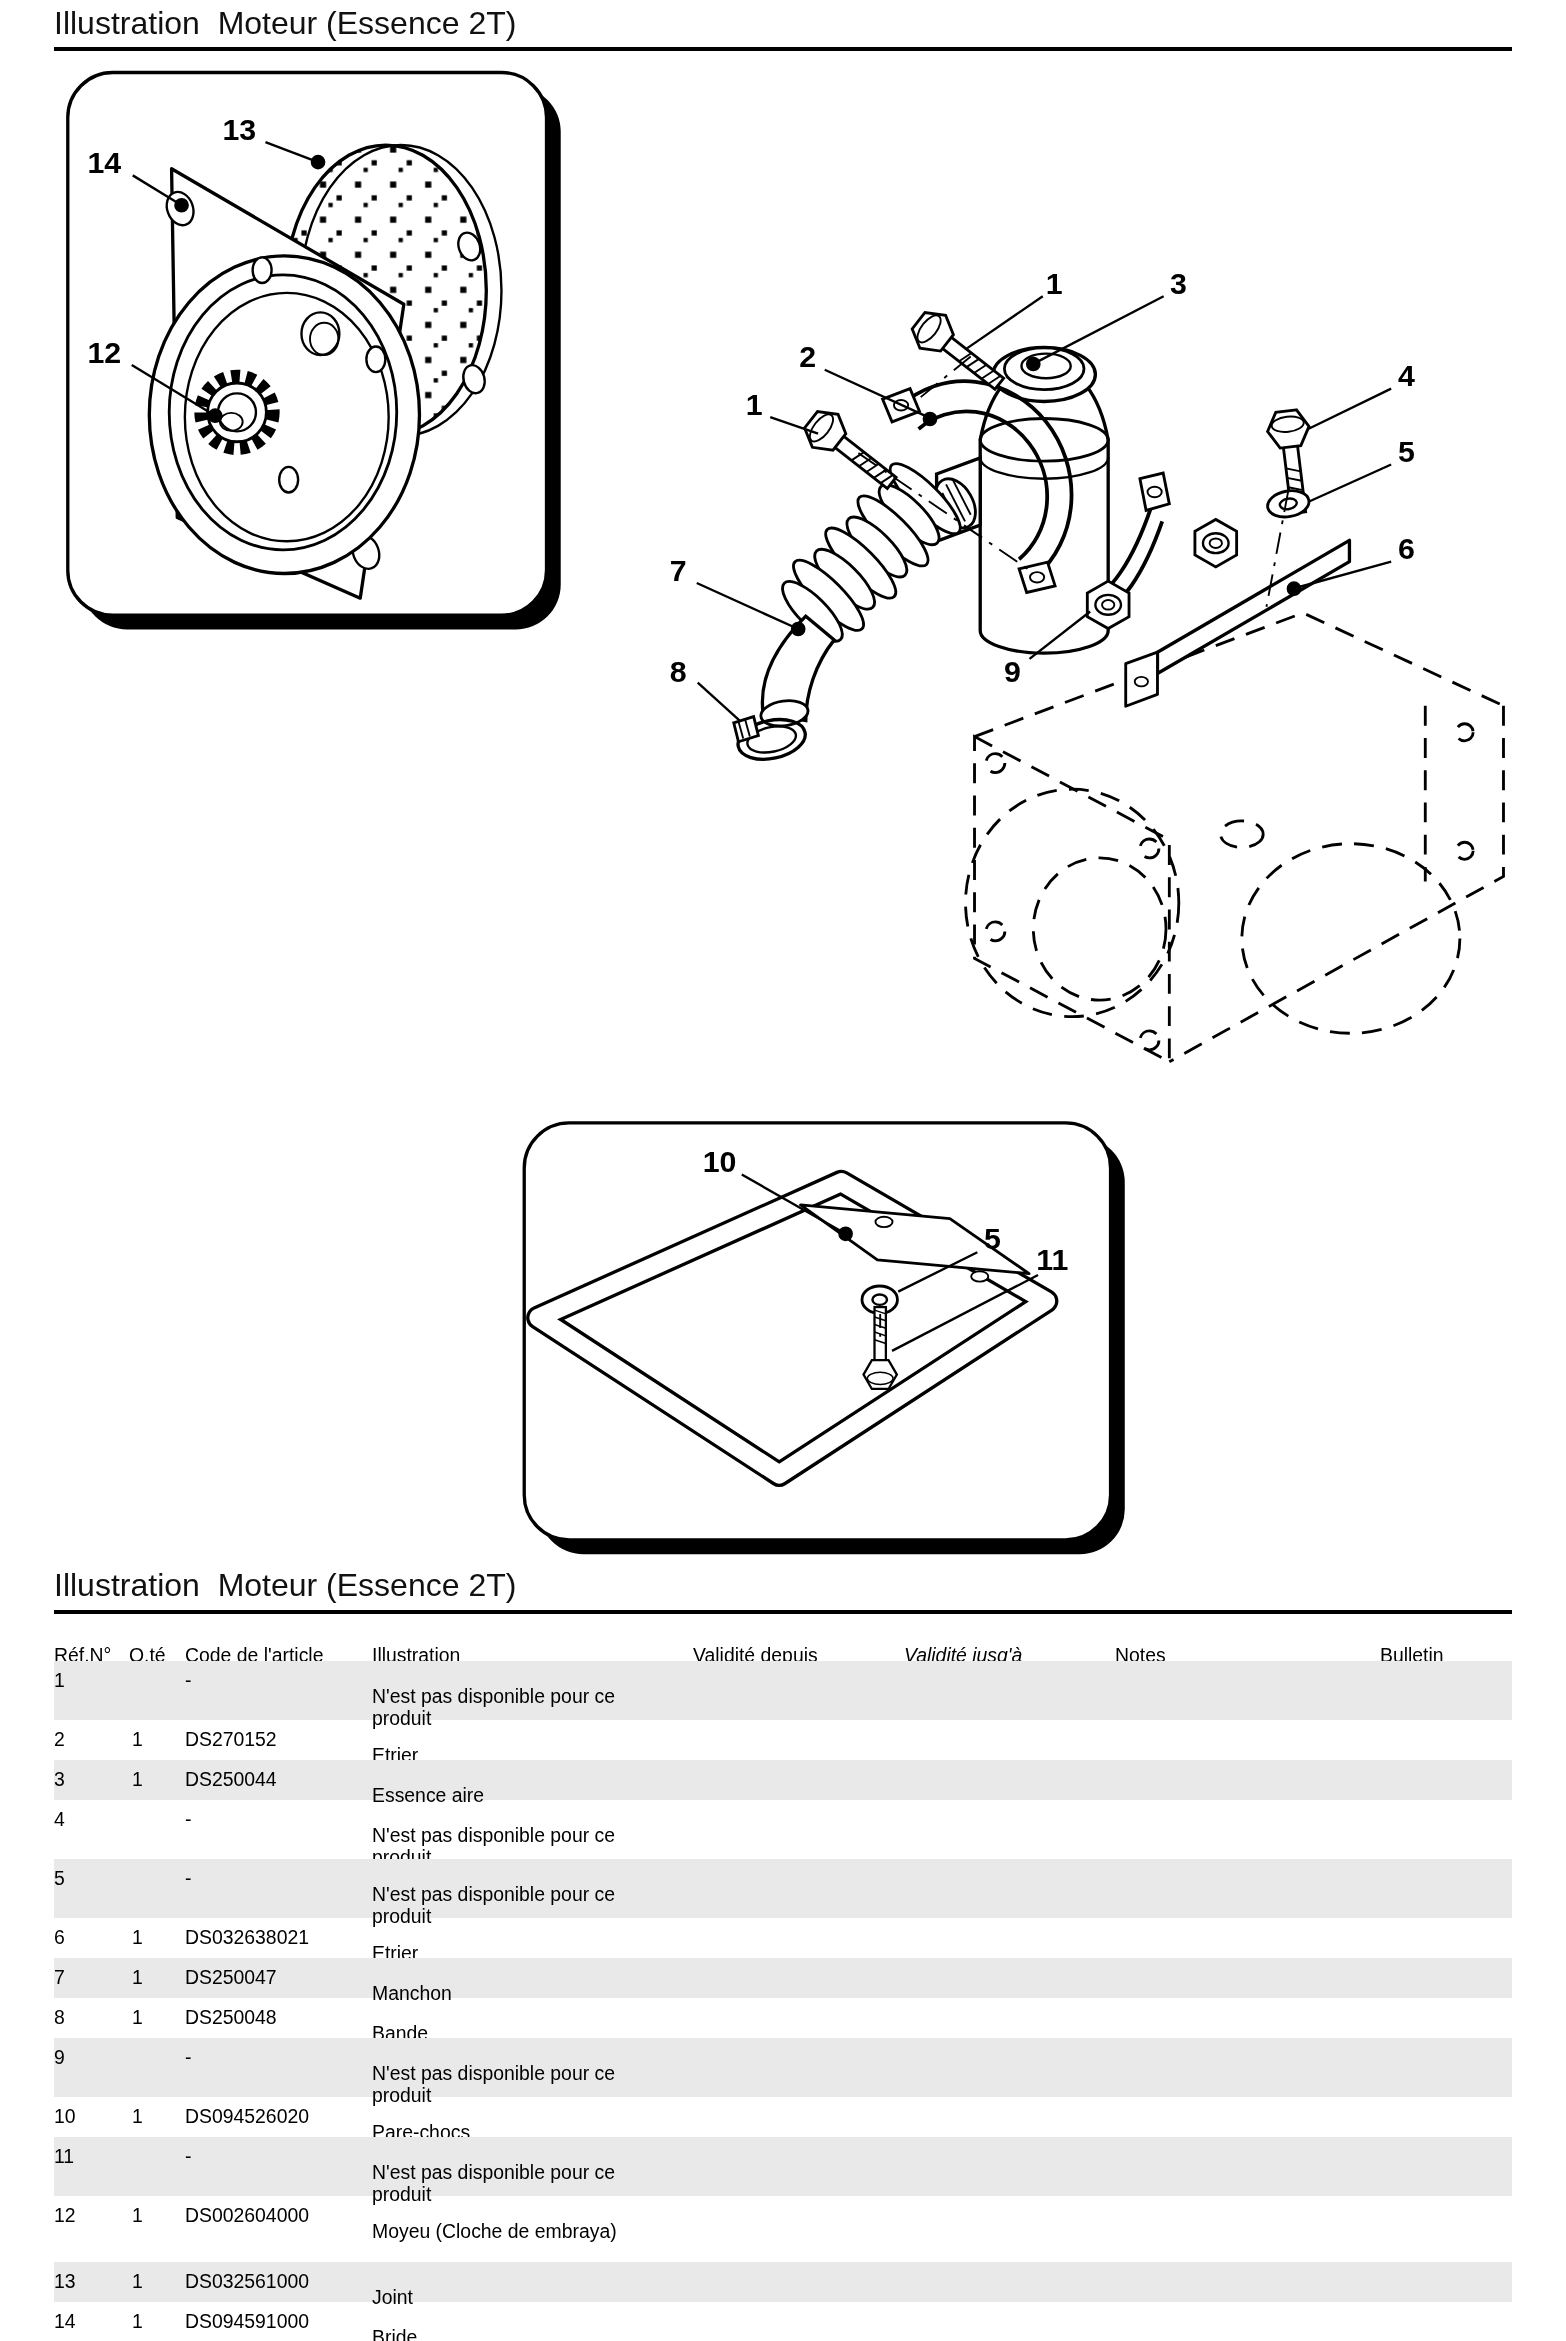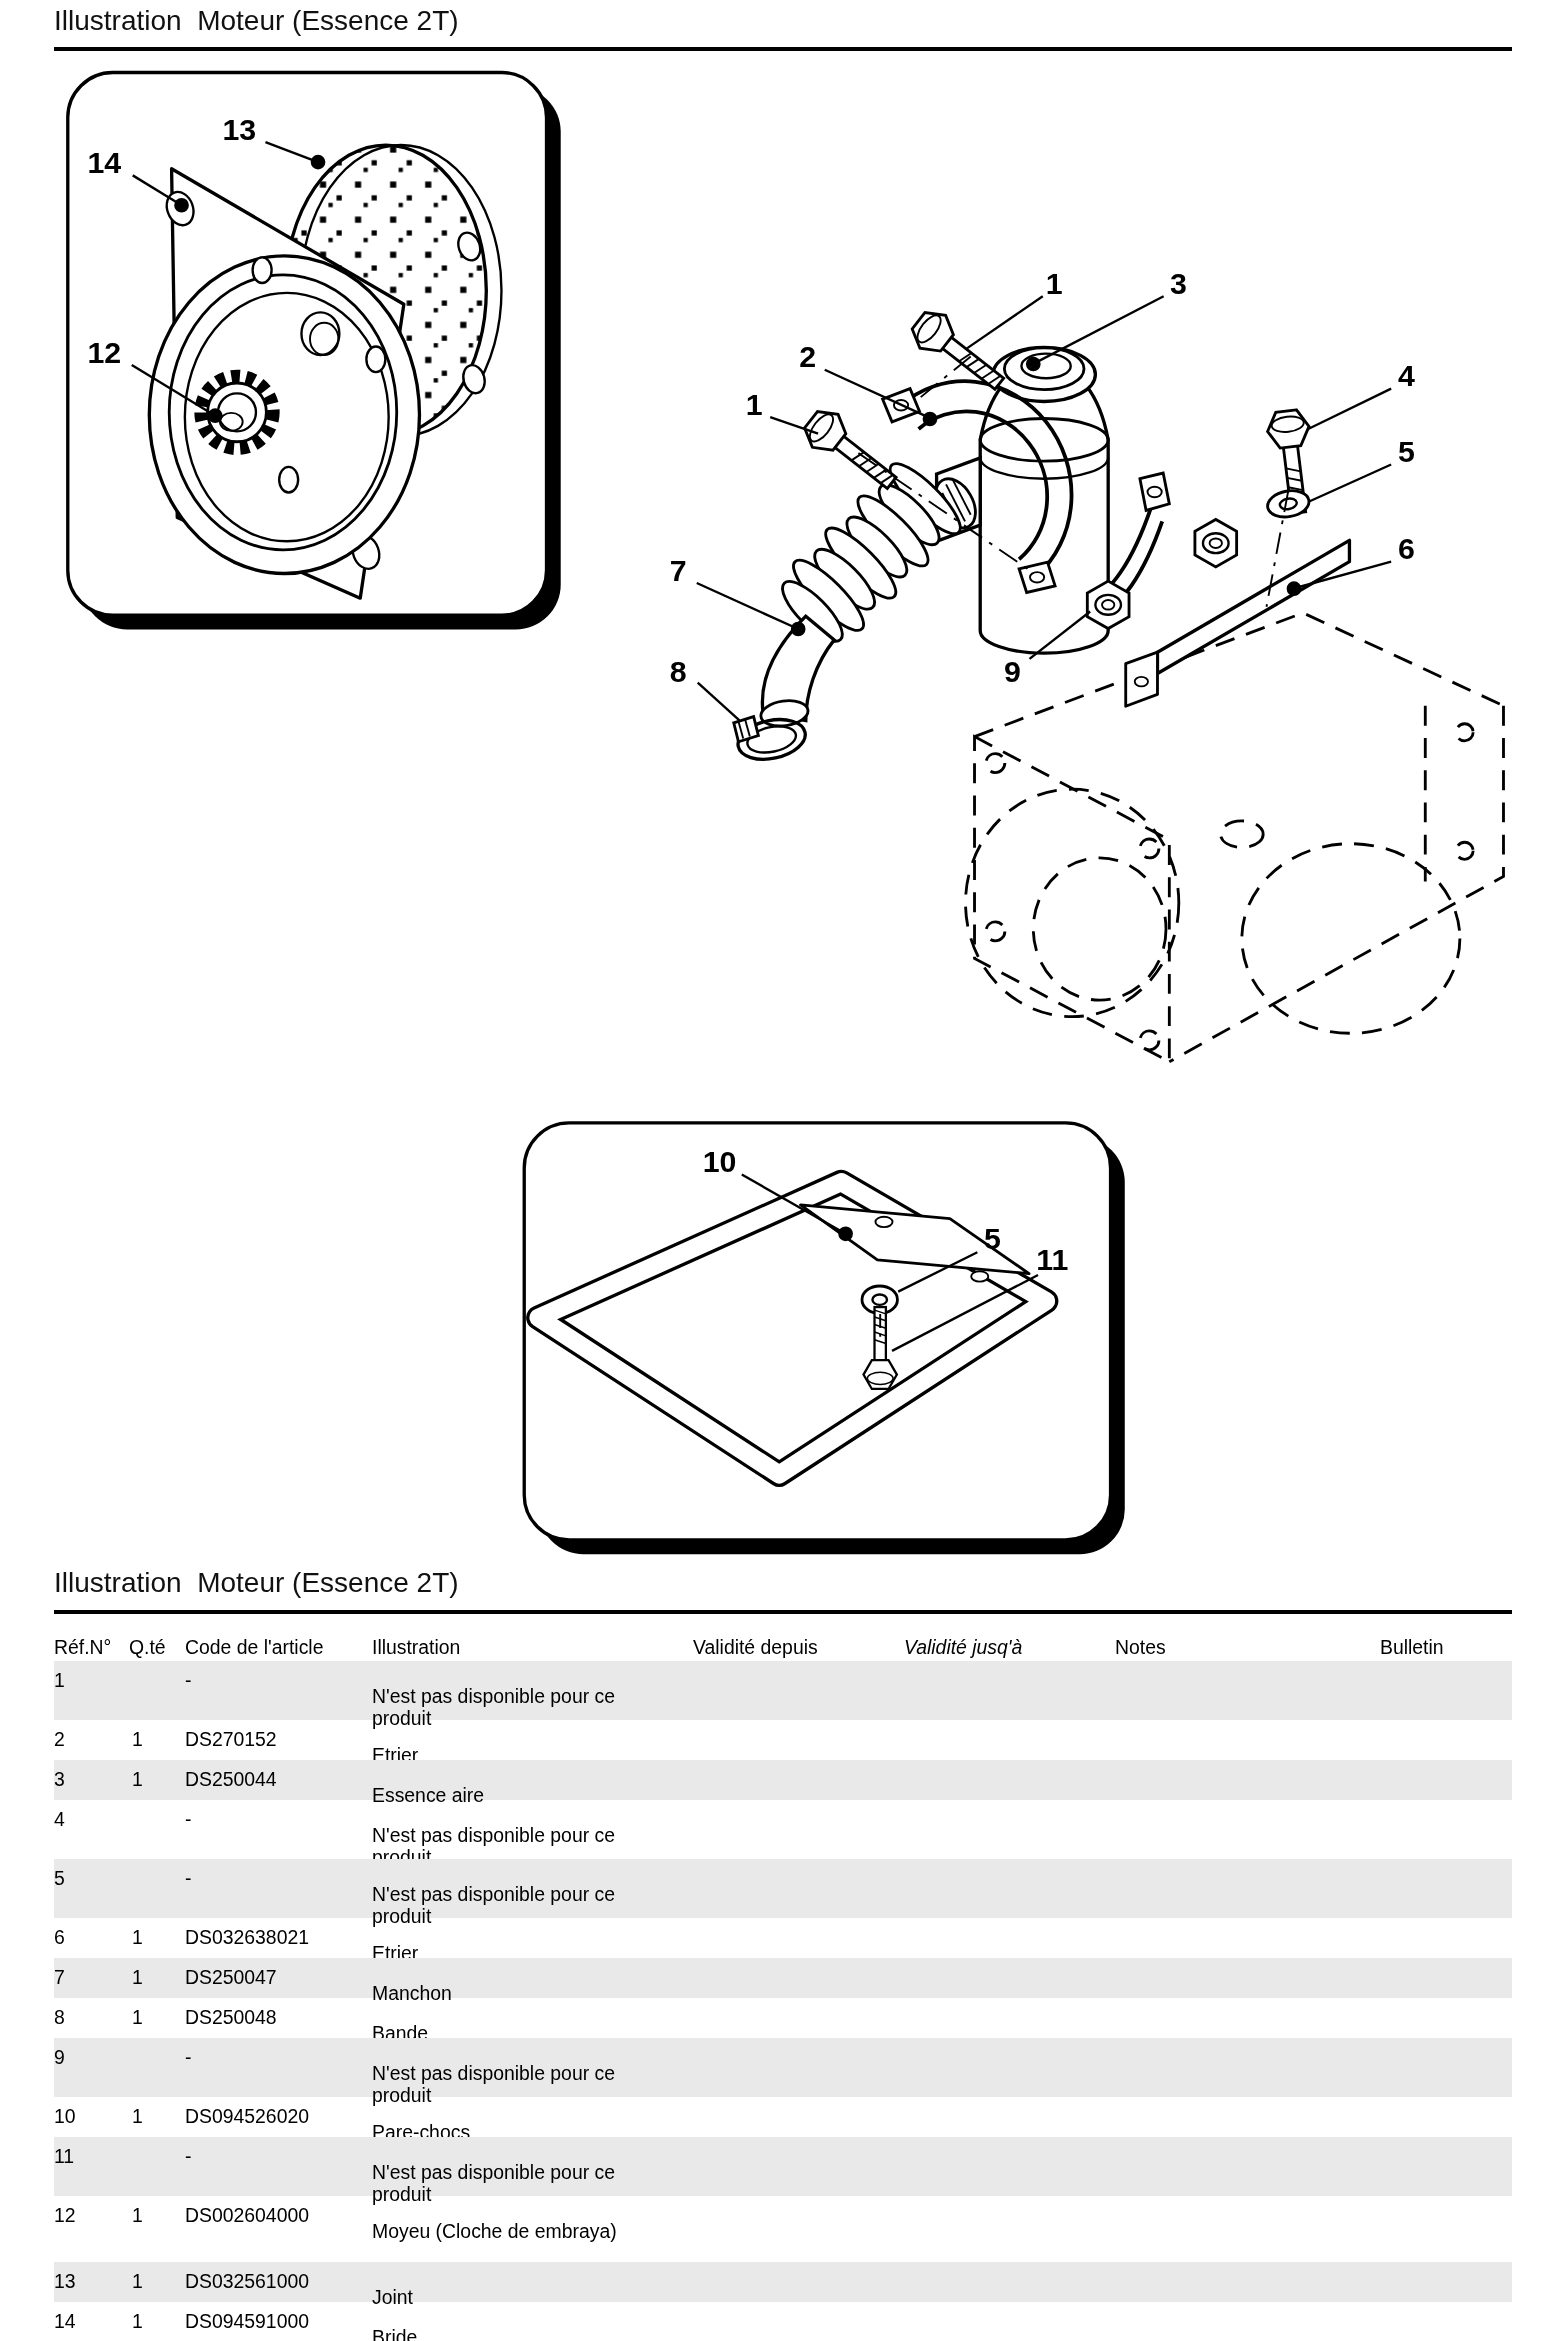--- a/index.html
+++ b/index.html
@@ -1,29 +1,29 @@
 <!DOCTYPE html>
 <html style="font-size:7.6px"><head>
 <meta charset="utf-8">
 <style>
   html,body{margin:0;padding:0;background:#fff;}
   #page{position:relative;width:1567px;height:2342px;background:#fff;overflow:hidden;
         font-family:"Liberation Sans","DejaVu Sans",sans-serif;color:#000;}
-  .doc-title{position:absolute;left:54px;font-size:28px;font-weight:400;white-space:pre;color:#111;}
+  .doc-title{position:absolute;left:54px;font-size:32px;font-weight:400;white-space:pre;color:#111;}
   .rule{position:absolute;left:54px;width:1458px;height:4.3px;background:#000;}
   #title-top{top:4.7px;}
   #rule-top{top:47px;}
   #title-bottom{top:1567px;}
   #rule-bottom{top:1610px;}
   #parts-svg{position:absolute;left:0;top:0;}
   #parts-svg text.callout{font-family:"Liberation Sans","DejaVu Sans",sans-serif;
         font-size:64px;font-weight:bold;fill:#000;text-anchor:middle;}
   
   #table-header{position:absolute;left:54px;top:1636px;width:1458px;height:25px;font-size:19.4px;}
-  #table-header span{position:absolute;top:0;white-space:pre;}
+  #table-header span{position:absolute;top:8px;white-space:pre;}
   #table-rows{position:absolute;left:54px;top:1661px;width:1458px;}
   .trow{position:relative;width:100%;font-size:19.4px;}
   .trow.shaded{background:#e9e9e9;}
   .cell{position:absolute;top:7.6px;white-space:pre;}
   .c-ref{left:0;}
   .c-qty{left:78px;}
   .c-code{left:131px;}
   .c-desc{left:318px;width:306px;white-space:normal;line-height:22px;margin-top:16px;}
   .h-ref{left:0;} .h-qty{left:75px;} .h-code{left:131px;} .h-desc{left:318px;}
   .h-from{left:639px;} .h-to{left:850px;font-style:italic;} .h-notes{left:1061px;} .h-bull{left:1326px;}

